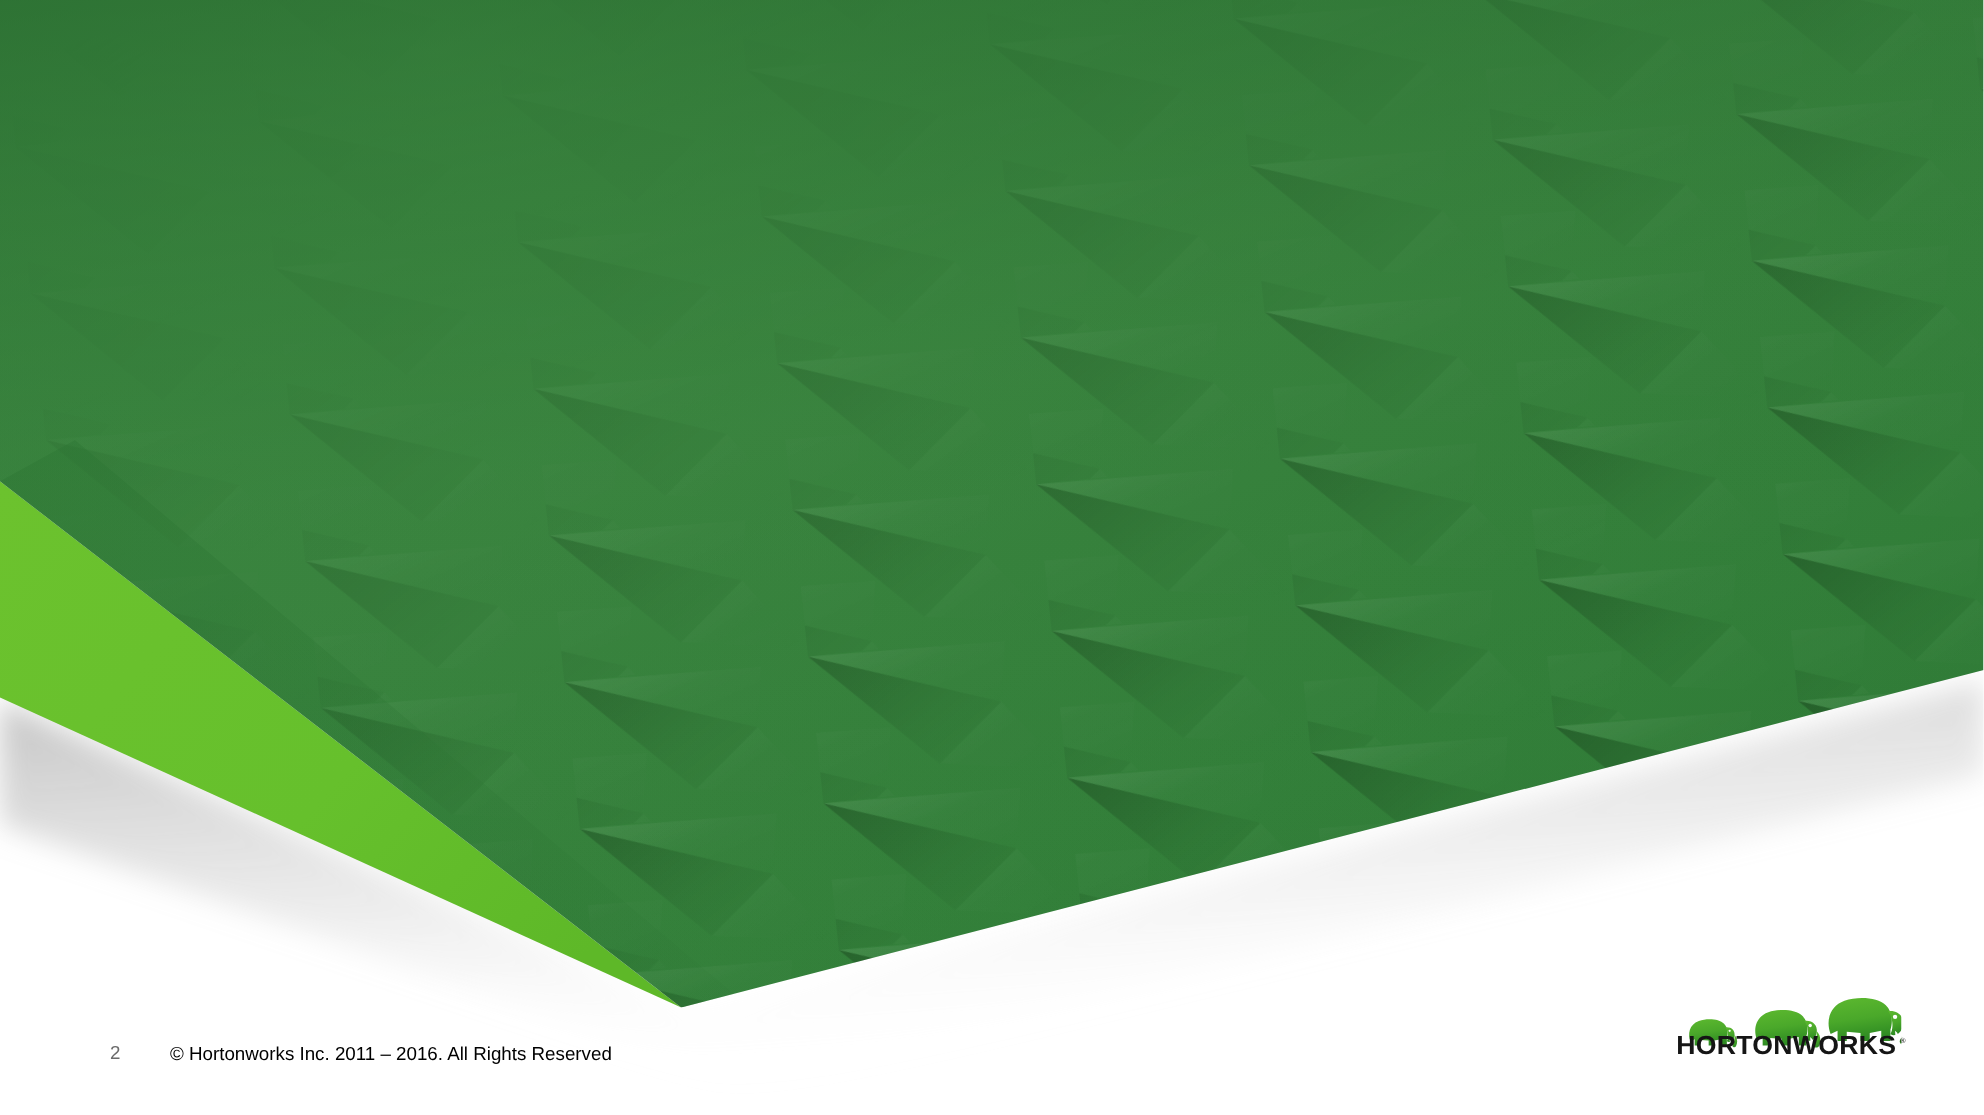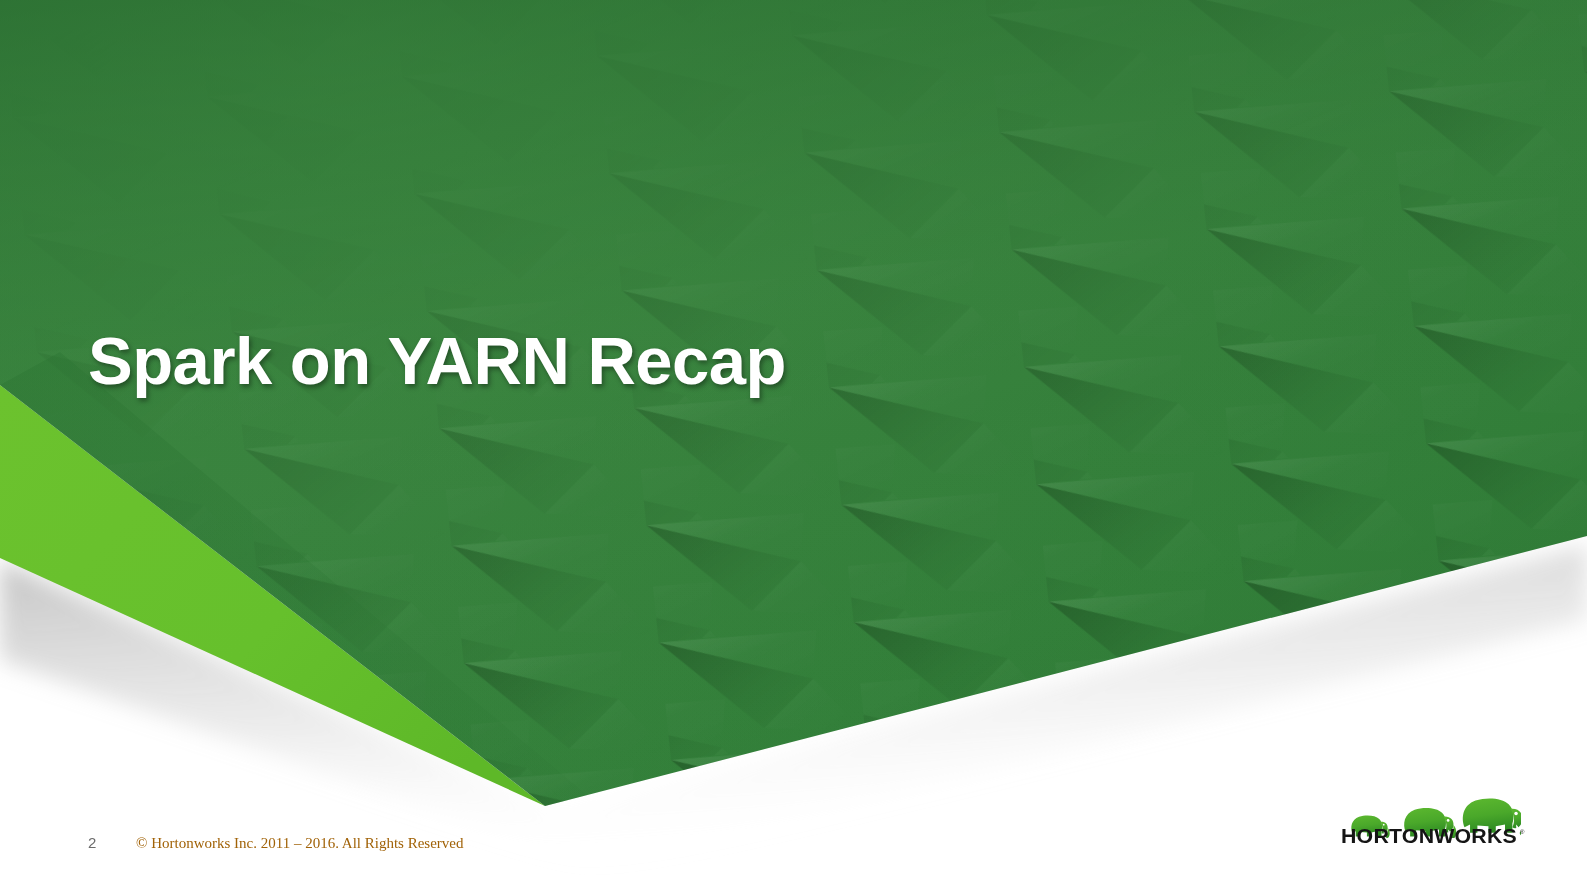--- a/index.html
+++ b/index.html
@@ -70,24 +70,23 @@
     bottom:42px;
     font-size:15px;
     color:#6b6b6b;
     line-height:1;
   }
   .copyright{
     position:absolute;
     left:136px;
     bottom:41px;
     font-size:15px;
-    color:#a16207;
+    color:#000000;
     line-height:1;
     white-space:nowrap;
-    font-family:Liberation Serif, serif;
   }
 
   
   .logo{
     position:absolute;
     right:60px;
     bottom:32px;
     width:186px;
     height:66px;
     z-index:7;
@@ -211,21 +210,20 @@
         <rect x="0" y="0" width="1587" height="892" fill="url(#baseGreen)"></rect>
         <rect x="0" y="0" width="1587" height="892" fill="url(#glowTL)"></rect>
         <rect x="0" y="0" width="1587" height="892" fill="url(#bladePattern)" mask="url(#textureMask)"></rect>
         <rect x="0" y="0" width="1587" height="892" fill="url(#cornerDark)"></rect>
 
         <polygon points="0,385 545,806 600,806 60,352" fill="url(#foldEdge)" opacity="0.45"></polygon>
       </g>
     </svg>
   </div>
 
-  <h1 class="title">Spark on YARN Recap</h1>
 
   <div class="footer">
     <span class="page-number">2</span>
     <span class="copyright">© Hortonworks Inc. 2011 – 2016. All Rights Reserved</span>
   </div>
 
   <div class="logo">
 
     <div class="logo-elephants">
       <svg viewBox="0 0 174 44" xmlns="http://www.w3.org/2000/svg">

